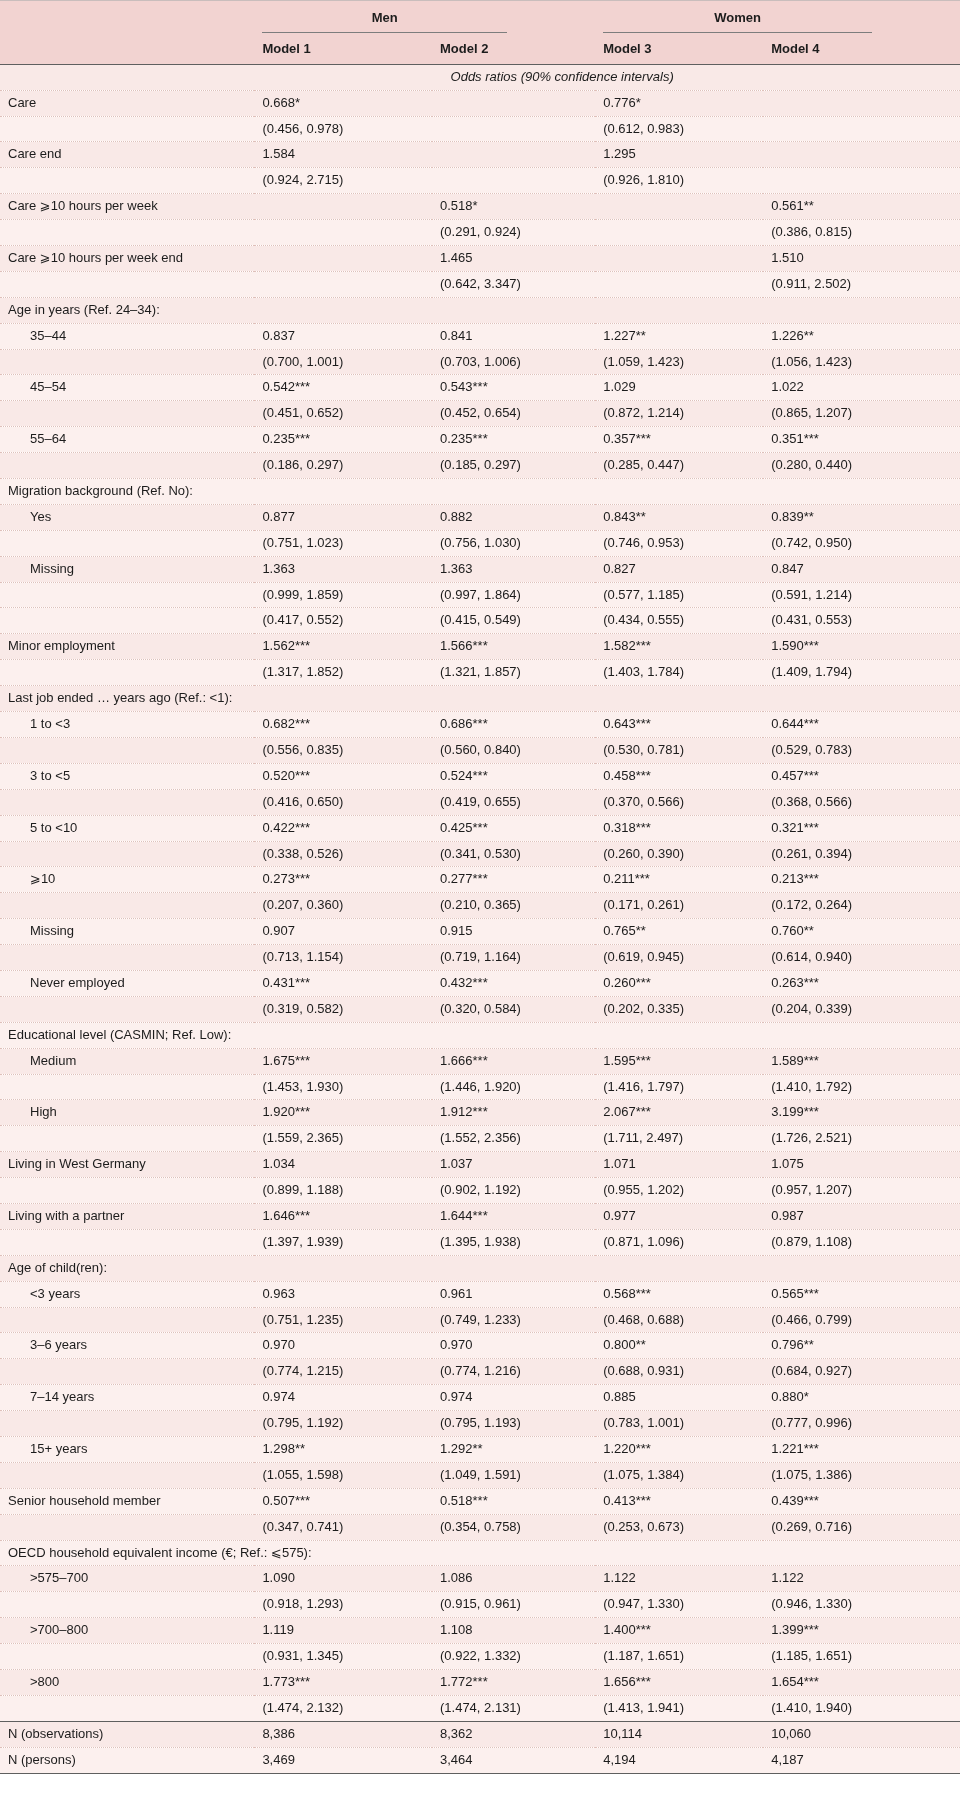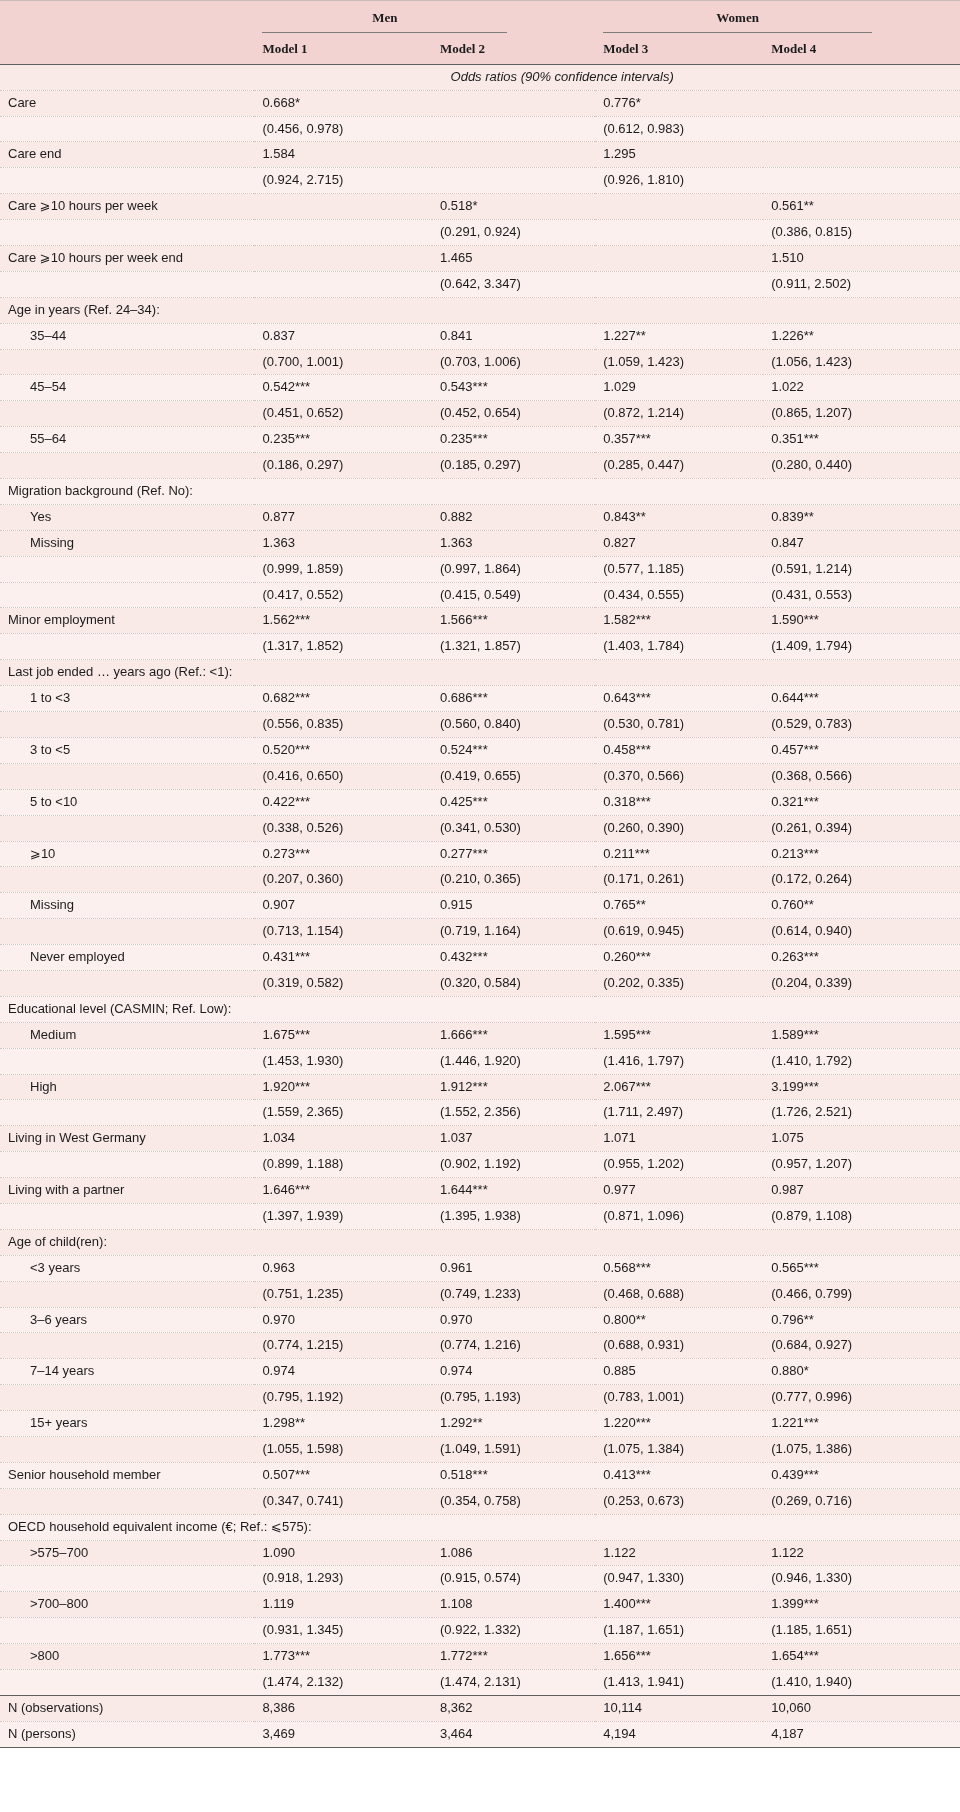--- a/index.html
+++ b/index.html
@@ -32,21 +32,20 @@
   col.c-m2{width:17%}
   col.c-m3{width:17.5%}
   col.c-m4{width:20.5%}
 
   thead th{
     background:var(--header-bg);
     font-weight:bold;
     text-align:left;
     vertical-align:bottom;
     padding:8px 8px 6px 8px;
-    font-family:Liberation Serif, serif;
   }
   tr.group-header-row th{padding:9px 8px 0 8px;}
   .spanner-inner{
     text-align:center;
     border-bottom:1px solid var(--spanner-line);
     padding-bottom:5px;
     margin-right:80px;
   }
   tr.model-header-row th{border-bottom:1px solid var(--rule-dark);}
 
@@ -206,20 +205,27 @@
       <tr class="row section alt">
         <td colspan="5" class="label">Migration background (Ref. No):</td>
       </tr>
       <tr class="row data">
         <td class="label indent">Yes</td>
         <td class="val col-1">0.877</td>
         <td class="val col-2">0.882</td>
         <td class="val col-3">0.843**</td>
         <td class="val col-4">0.839**</td>
       </tr>
+      <tr class="row ci alt">
+        <td class="label"></td>
+        <td class="val col-1">(0.751, 1.023)</td>
+        <td class="val col-2">(0.756, 1.030)</td>
+        <td class="val col-3">(0.746, 0.953)</td>
+        <td class="val col-4">(0.742, 0.950)</td>
+      </tr>
       <tr class="row data">
         <td class="label indent">Missing</td>
         <td class="val col-1">1.363</td>
         <td class="val col-2">1.363</td>
         <td class="val col-3">0.827</td>
         <td class="val col-4">0.847</td>
       </tr>
       <tr class="row ci alt">
         <td class="label"></td>
         <td class="val col-1">(0.999, 1.859)</td>
@@ -473,21 +479,21 @@
       <tr class="row data">
         <td class="label indent">&gt;575–700</td>
         <td class="val col-1">1.090</td>
         <td class="val col-2">1.086</td>
         <td class="val col-3">1.122</td>
         <td class="val col-4">1.122</td>
       </tr>
       <tr class="row ci alt">
         <td class="label"></td>
         <td class="val col-1">(0.918, 1.293)</td>
-        <td class="val col-2">(0.915, 0.574)</td>
+        <td class="val col-2">(0.915, 0.961)</td>
         <td class="val col-3">(0.947, 1.330)</td>
         <td class="val col-4">(0.946, 1.330)</td>
       </tr>
       <tr class="row data">
         <td class="label indent">&gt;700–800</td>
         <td class="val col-1">1.119</td>
         <td class="val col-2">1.108</td>
         <td class="val col-3">1.400***</td>
         <td class="val col-4">1.399***</td>
       </tr>

